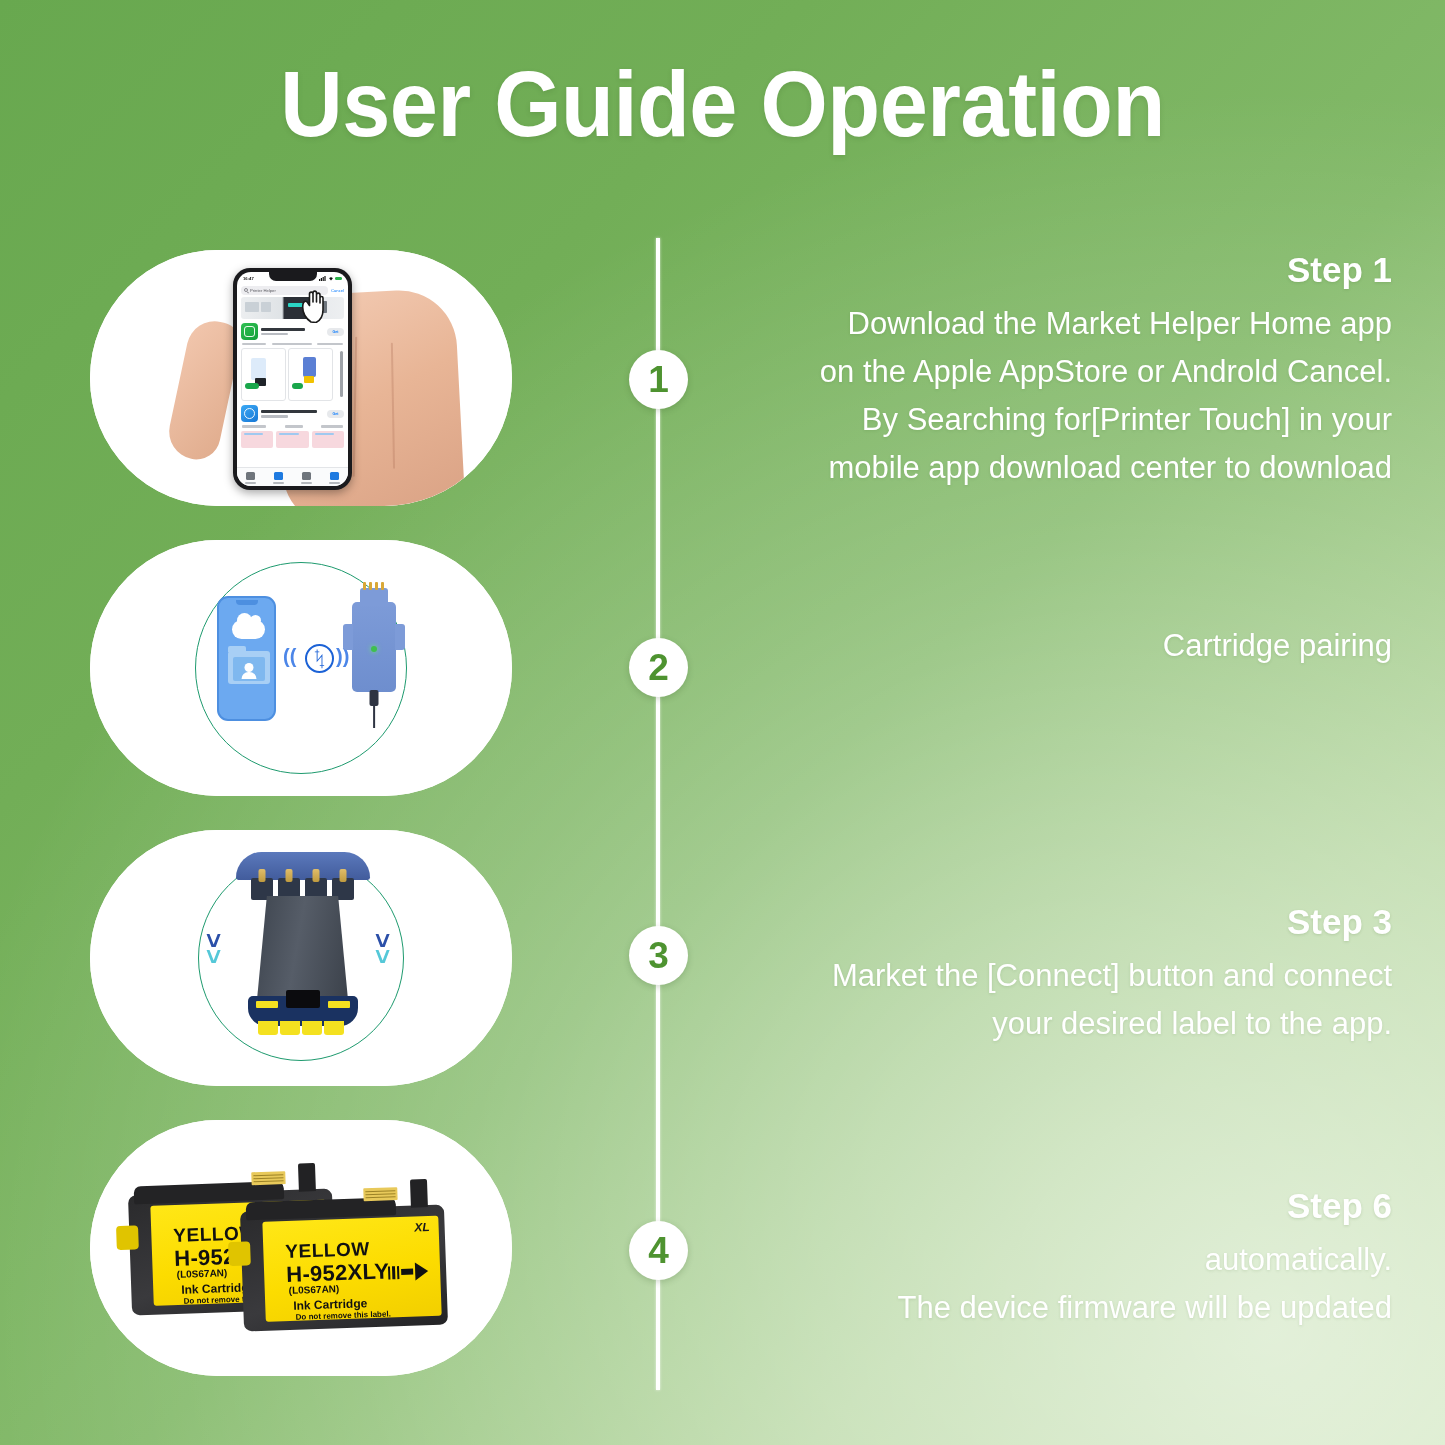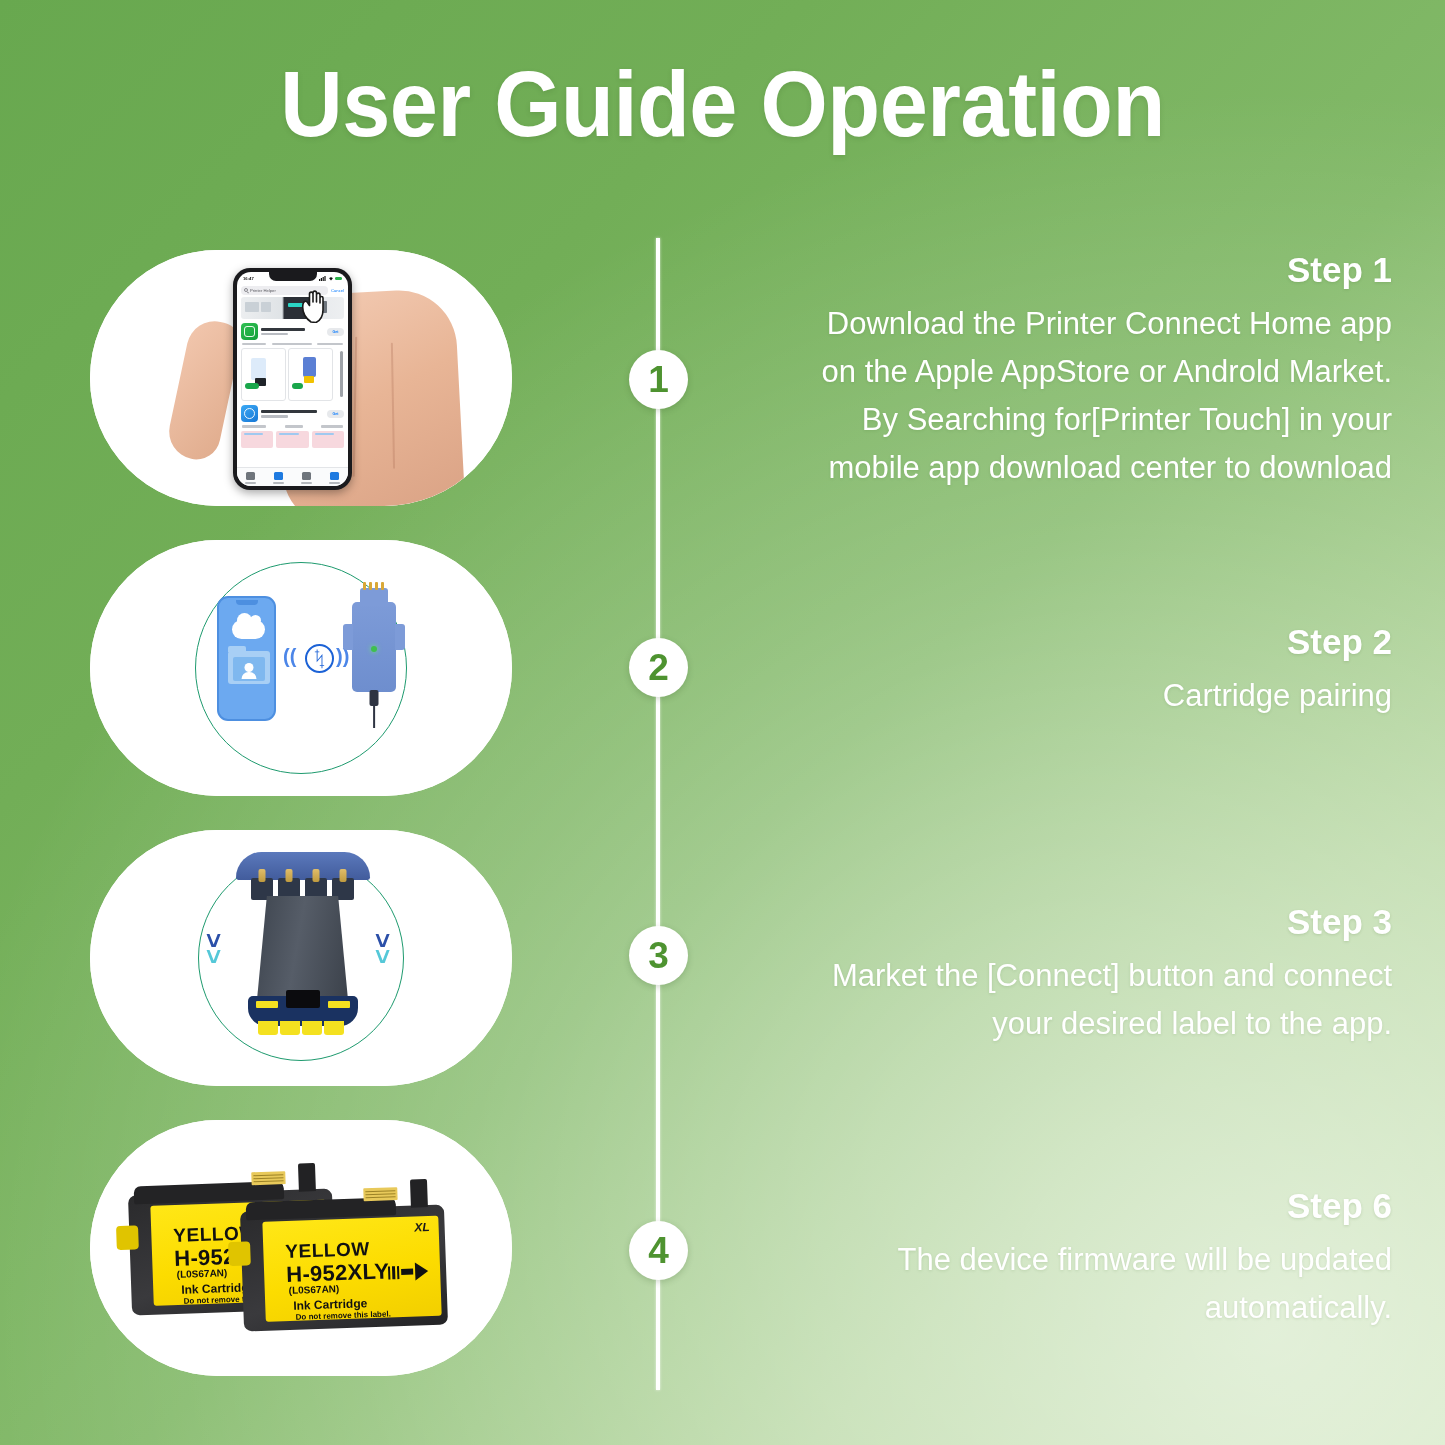--- a/index.html
+++ b/index.html
@@ -597,43 +597,42 @@
           </span>
         </span>
       </div>
 
     </div>
   </div>
 
   <div class="step-block" style="top:250px">
     <div class="step-title">Step 1</div>
     <div class="step-body">
-      <span class="ln">Download the Printer Connect Home app</span>
-      <span class="ln">on the Apple AppStore or Androld Market.</span>
+      <span class="ln">Download the Market Helper Home app</span>
+      <span class="ln">on the Apple AppStore or Androld Cancel.</span>
       <span class="ln">By Searching for[Printer Touch] in your</span>
       <span class="ln">mobile app download center to download</span>
     </div>
   </div>
 
   <div class="step-block" style="top:622px">
-    <div class="step-title">Step 2</div>
     <div class="step-body">
       <span class="ln">Cartridge pairing</span>
     </div>
   </div>
 
   <div class="step-block" style="top:902px">
     <div class="step-title">Step 3</div>
     <div class="step-body">
       <span class="ln">Market the [Connect] button and connect</span>
       <span class="ln">your desired label to the app.</span>
     </div>
   </div>
 
   <div class="step-block" style="top:1186px">
     <div class="step-title">Step 6</div>
     <div class="step-body">
+      <span class="ln">automatically.</span>
       <span class="ln">The device firmware will be updated</span>
-      <span class="ln">automatically.</span>
     </div>
   </div>
 
 </div>
 
 </body></html>

